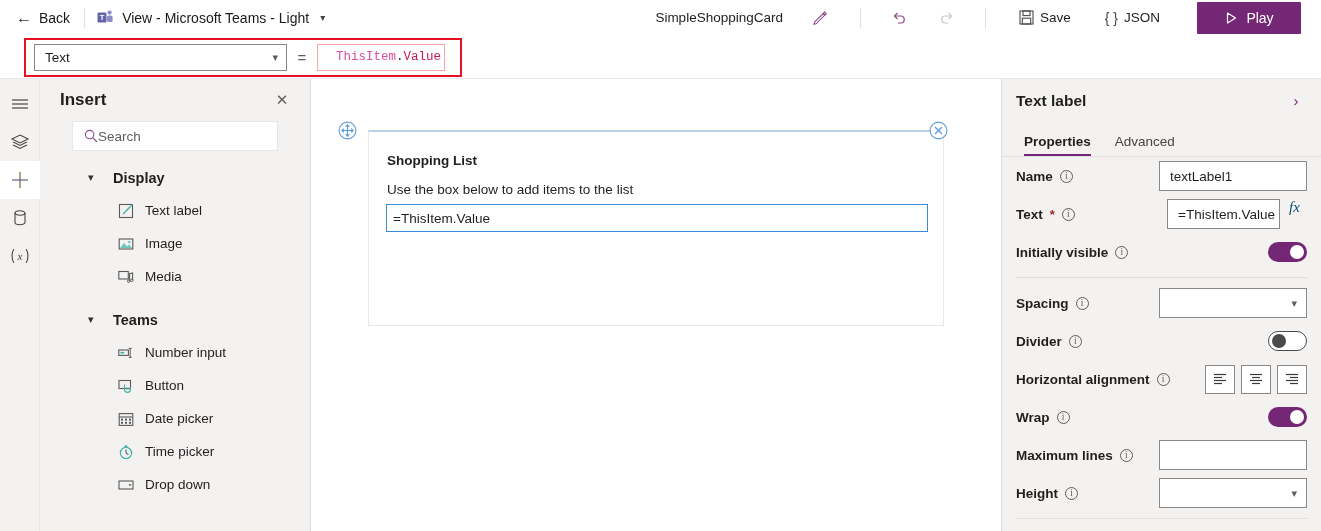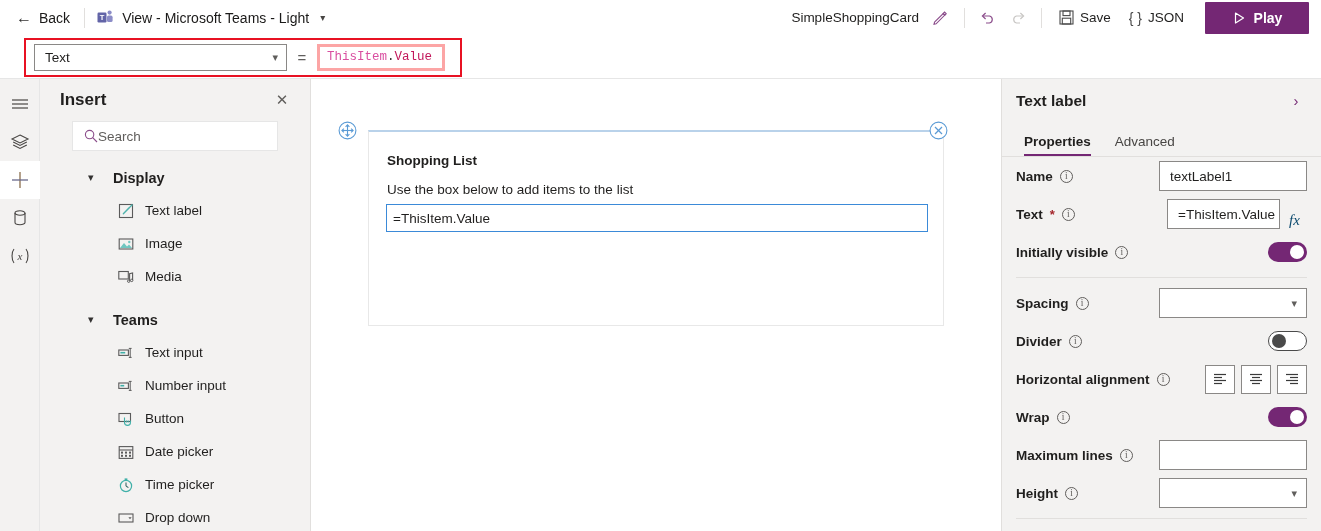--- a/index.html
+++ b/index.html
@@ -27,40 +27,40 @@
   .tb-divider { width: 1px; height: 20px; background: #e1dfdd; }
   .view-sel {
     display: flex; align-items: center; gap: 8px;
     padding: 0 12px; height: 36px; cursor: pointer;
     font-size: 14px; color: #1b1a19;
   }
   .teams-ico { width: 17px; height: 15px; display:block; }
   .chev { font-size: 10px; color: #484644; margin-left: 3px; }
 
   .topbar-right {
-    margin-left: auto; display: flex; align-items: center; gap: 0;
-    padding-right: 12px; height: 36px;
+    margin-left: auto; display: flex; align-items: center; gap: 16px;
+    padding-right: 20px; height: 36px;
   }
   .appname { font-size: 13.5px; color: #201f1e; padding-right: 7px; }
   .icon-btn {
     display: flex; align-items: center; justify-content: center;
     height: 30px; min-width: 30px; cursor: pointer; color: #5c2e5c;
   }
   .icon-btn.dim { color: #c8c6c4; cursor: default; }
   .txt-btn {
     display: flex; align-items: center; gap: 6px;
     height: 30px; padding: 0 9px; cursor: pointer;
     font-size: 13.5px; color: #201f1e;
   }
   .txt-btn .gl { color: #4a4a4a; font-size: 14px; }
   .sep { width: 1px; height: 20px; background: #e1dfdd; margin: 0 8px; }
   .play-btn {
     display: flex; align-items: center; justify-content: center; gap: 8px;
     width: 104px; height: 32px; margin-left: 12px;
-    background: #742774; color: #ffffff; font-size: 14px; font-weight: bold;
+    background: #742774; color: #ffffff; font-size: 14px; font-weight: normal;
     cursor: pointer; border-radius: 1px;
   }
   .play-tri-out {
     width: 14px; height: 14px; position: relative;
   }
 
   
   .fbar {
     position: absolute; top: 36px; left: 0; width: 1321px; height: 43px;
     background: #ffffff; border-bottom: 1px solid #e6e6e6;
@@ -72,23 +72,23 @@
   }
   .prop-select {
     margin-left: 34px; width: 253px; height: 27px;
     border: 1px solid #8a8886; background: #ffffff;
     display: flex; align-items: center; padding: 0 8px 0 10px;
     font-size: 13.5px; color: #201f1e; cursor: pointer;
   }
   .prop-select .chev2 { margin-left: auto; color: #605e5c; font-size: 11px; }
   .eq { width: 30px; text-align: center; font-size: 15px; color: #605e5c; }
   .formula-input {
-    width: 128px; height: 27px; border: 3px solid #fca5a5;
+    width: 128px; height: 27px; border: 1px solid #fca5a5;
     background: #ffffff; display: flex; align-items: center;
-    padding-left: 7px;
+    padding-left: 18px;
     font-family: "Liberation Mono", "DejaVu Sans Mono", monospace;
     font-size: 12.5px; cursor: text;
   }
   .tok-obj { color: #d94ea0; }
   .tok-dot { color: #333333; }
   .tok-prop { color: #c2185b; }
 
   
   .rail {
     position: absolute; top: 79px; left: 0; width: 40px; height: 452px;
@@ -207,21 +207,21 @@
     font-size: 13.5px; color: #201f1e; font-weight: bold;
   }
   .req { color: #a4262c; font-size: 13px; }
   .info {
     width: 13px; height: 13px; border-radius: 50%;
     border: 1px solid #605e5c; color: #605e5c;
     font-size: 9.5px; line-height: 11px; text-align: center;
     font-family: "Liberation Serif", serif; font-weight: normal; cursor: pointer;
     flex: 0 0 13px;
   }
-  .pctl { margin-left: auto; display: flex; align-items: flex-end; gap: 9px; }
+  .pctl { margin-left: auto; display: flex; align-items: flex-start; gap: 9px; }
   .ptext {
     width: 148px; height: 30px; background: #ffffff;
     border: 1px solid #8a8886; display: flex; align-items: center;
     padding-left: 10px; font-size: 13.5px; color: #201f1e; cursor: text;
   }
   .ptext.narrow { width: 113px; }
   .psel {
     width: 148px; height: 30px; background: #ffffff;
     border: 1px solid #8a8886; display: flex; align-items: center;
     padding: 0 9px; font-size: 13.5px; color: #201f1e; cursor: pointer;
@@ -416,31 +416,20 @@
           <circle cx="10.7" cy="12.2" r="1.2" fill="none" stroke="#5a5a5a" stroke-width="1"></circle>
           <circle cx="13.7" cy="11.4" r="1.2" fill="none" stroke="#5a5a5a" stroke-width="1"></circle>
         </svg>
       </span>
       <span class="ins-label">Media</span>
     </div>
 
     <div class="grp-head">
       <span class="gchev">▾</span>
       <span class="grp-title">Teams</span>
-    </div>
-    <div class="ins-item">
-      <span>
-        <svg class="ins-ico" viewBox="0 0 16 16">
-          <rect x="0.8" y="5" width="9.6" height="5.4" fill="none" stroke="#5a5a5a" stroke-width="1.1"></rect>
-          <line x1="2.4" y1="7.7" x2="7.2" y2="7.7" stroke="#3fb0a8" stroke-width="1.6"></line>
-          <line x1="12.2" y1="3.4" x2="12.2" y2="12.4" stroke="#5a5a5a" stroke-width="1"></line>
-          <path d="M10.8 3.4 H13.6 M10.8 12.4 H13.6" stroke="#5a5a5a" stroke-width="1"></path>
-        </svg>
-      </span>
-      <span class="ins-label">Text input</span>
     </div>
     <div class="ins-item">
       <span>
         <svg class="ins-ico" viewBox="0 0 16 16">
           <rect x="0.8" y="5" width="9.6" height="5.4" fill="none" stroke="#5a5a5a" stroke-width="1.1"></rect>
           <line x1="2.4" y1="7.7" x2="6.2" y2="7.7" stroke="#3fb0a8" stroke-width="1.6"></line>
           <line x1="12.2" y1="3.4" x2="12.2" y2="12.4" stroke="#5a5a5a" stroke-width="1"></line>
           <path d="M10.8 3.4 H13.6 M10.8 12.4 H13.6" stroke="#5a5a5a" stroke-width="1"></path>
         </svg>
       </span>

